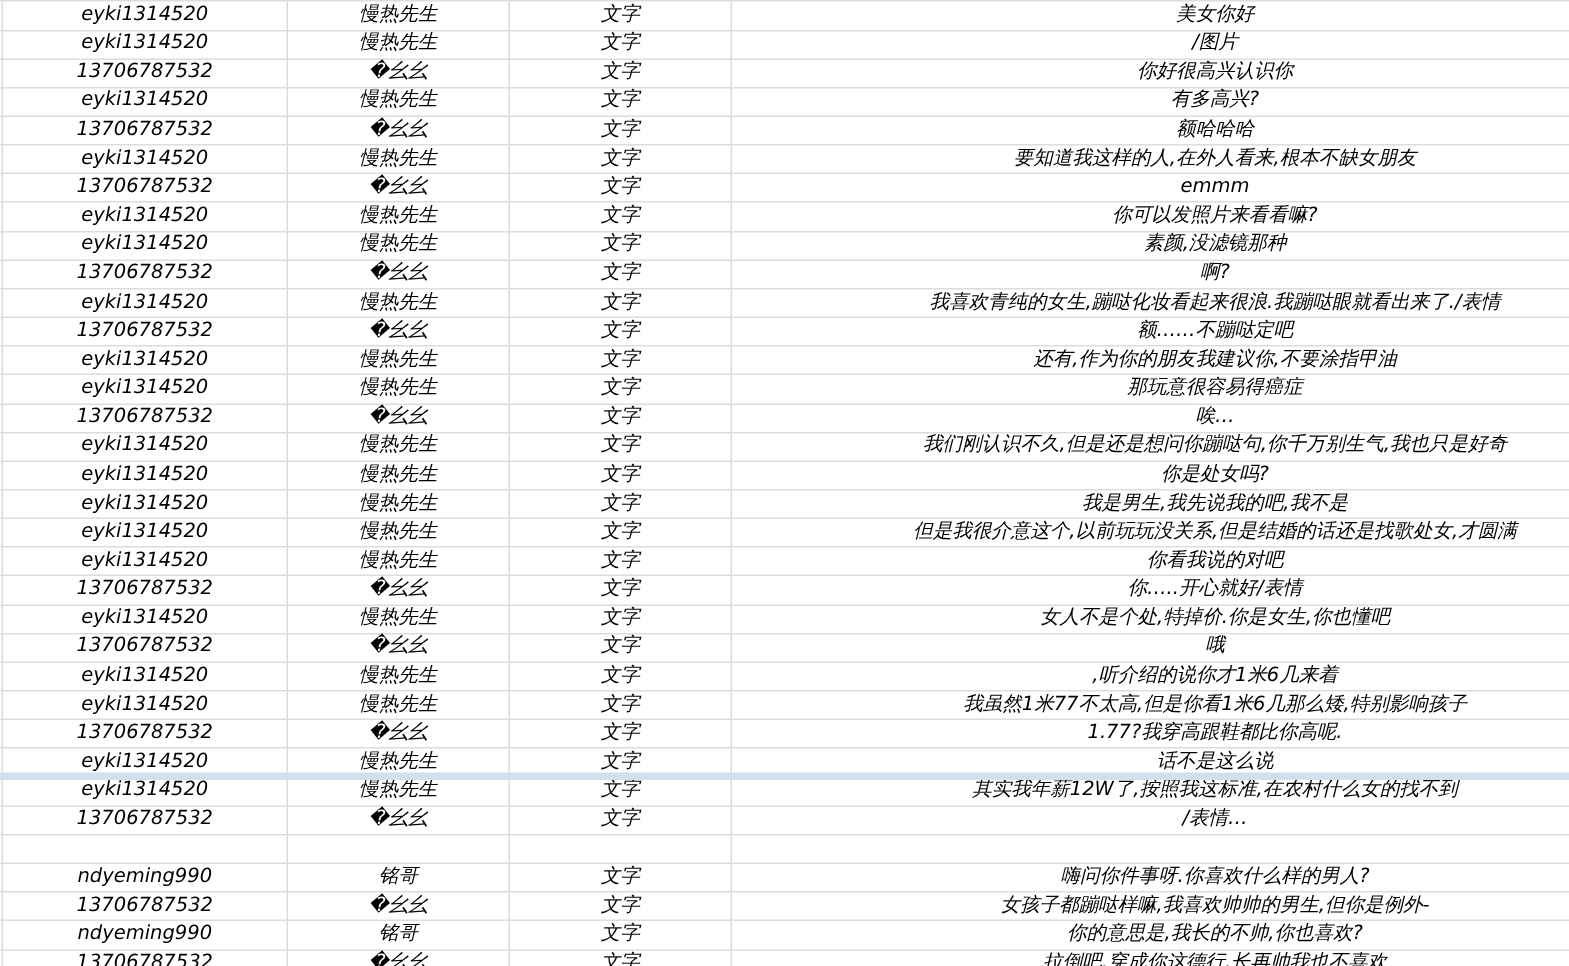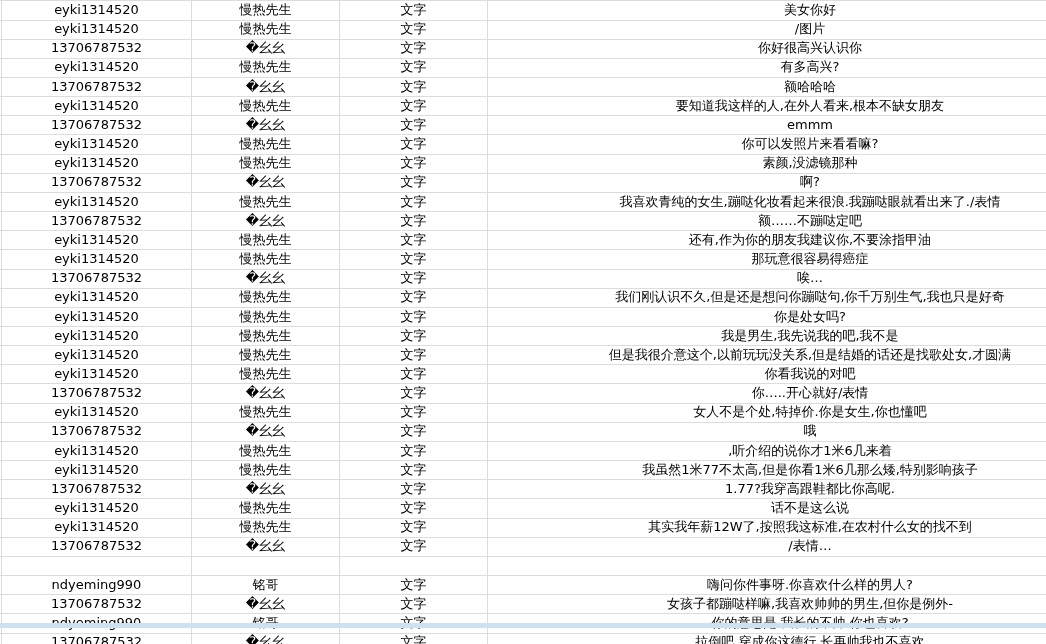--- a/index.html
+++ b/index.html
@@ -4,21 +4,21 @@
 <style>
   :root{
     --grid:#dcdcdc;
     --text:#000000;
     --bg:#ffffff;
     --bar:#cfe0ee;
   }
   *{margin:0;padding:0;box-sizing:border-box;}
   html,body{width:1046px;height:644px;overflow:hidden;background:var(--bg);
     font-family:"DejaVu Sans","Liberation Sans",sans-serif;}
-  .sheet{position:relative;width:1046px;height:628px;background:var(--bg);}
+  .sheet{position:relative;width:1046px;height:520px;background:var(--bg);font-style:italic;}
   .rows{position:absolute;top:0;left:0;width:1132px;border-top:1px solid var(--grid);}
   .row{display:grid;grid-template-columns:2px 190px 148px 148px 644px;height:19.17px;}
   .cell{border-bottom:1px solid var(--grid);text-align:center;line-height:18.5px;
     font-size:13px;color:var(--text);white-space:nowrap;}
   .c-edge{border-right:1px solid var(--grid);border-bottom:1px solid var(--grid);}
   .c-id,.c-name,.c-type{border-right:1px solid var(--grid);}
   .c-msg{overflow:visible;}
   .bottom-bar{position:absolute;left:0;bottom:0;width:1046px;height:5px;
     background:var(--bar);z-index:5;}
 </style>

